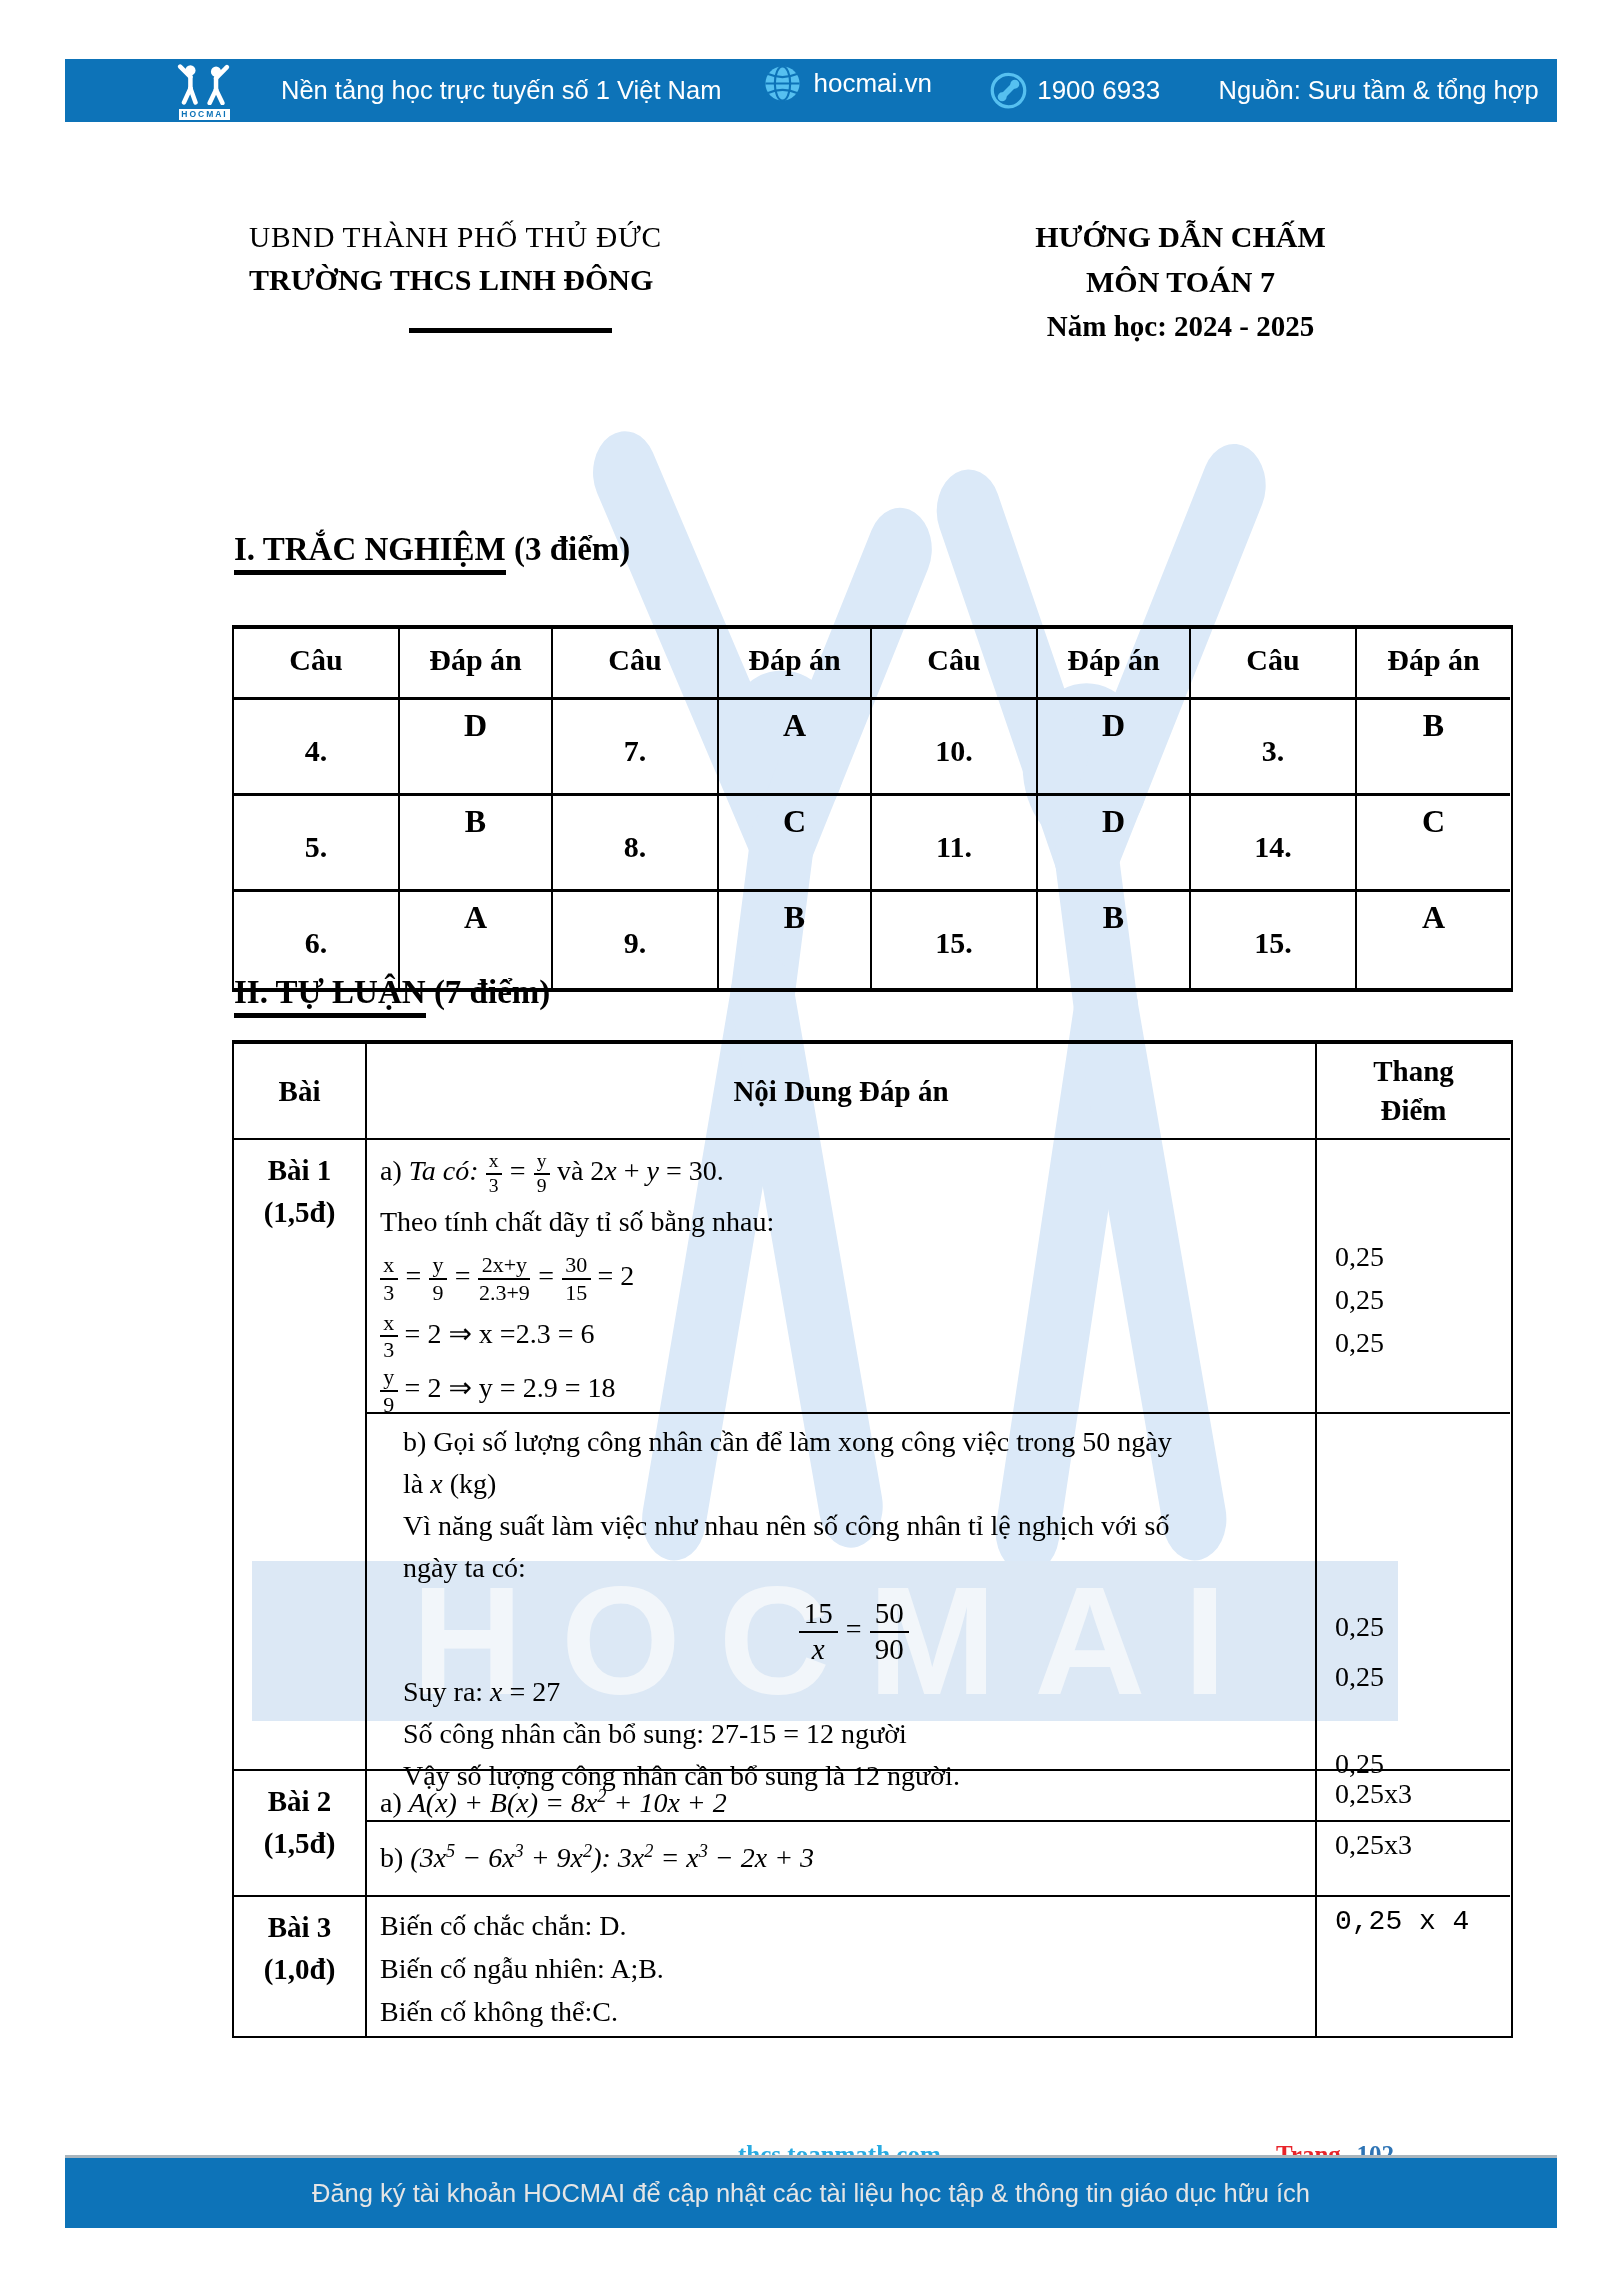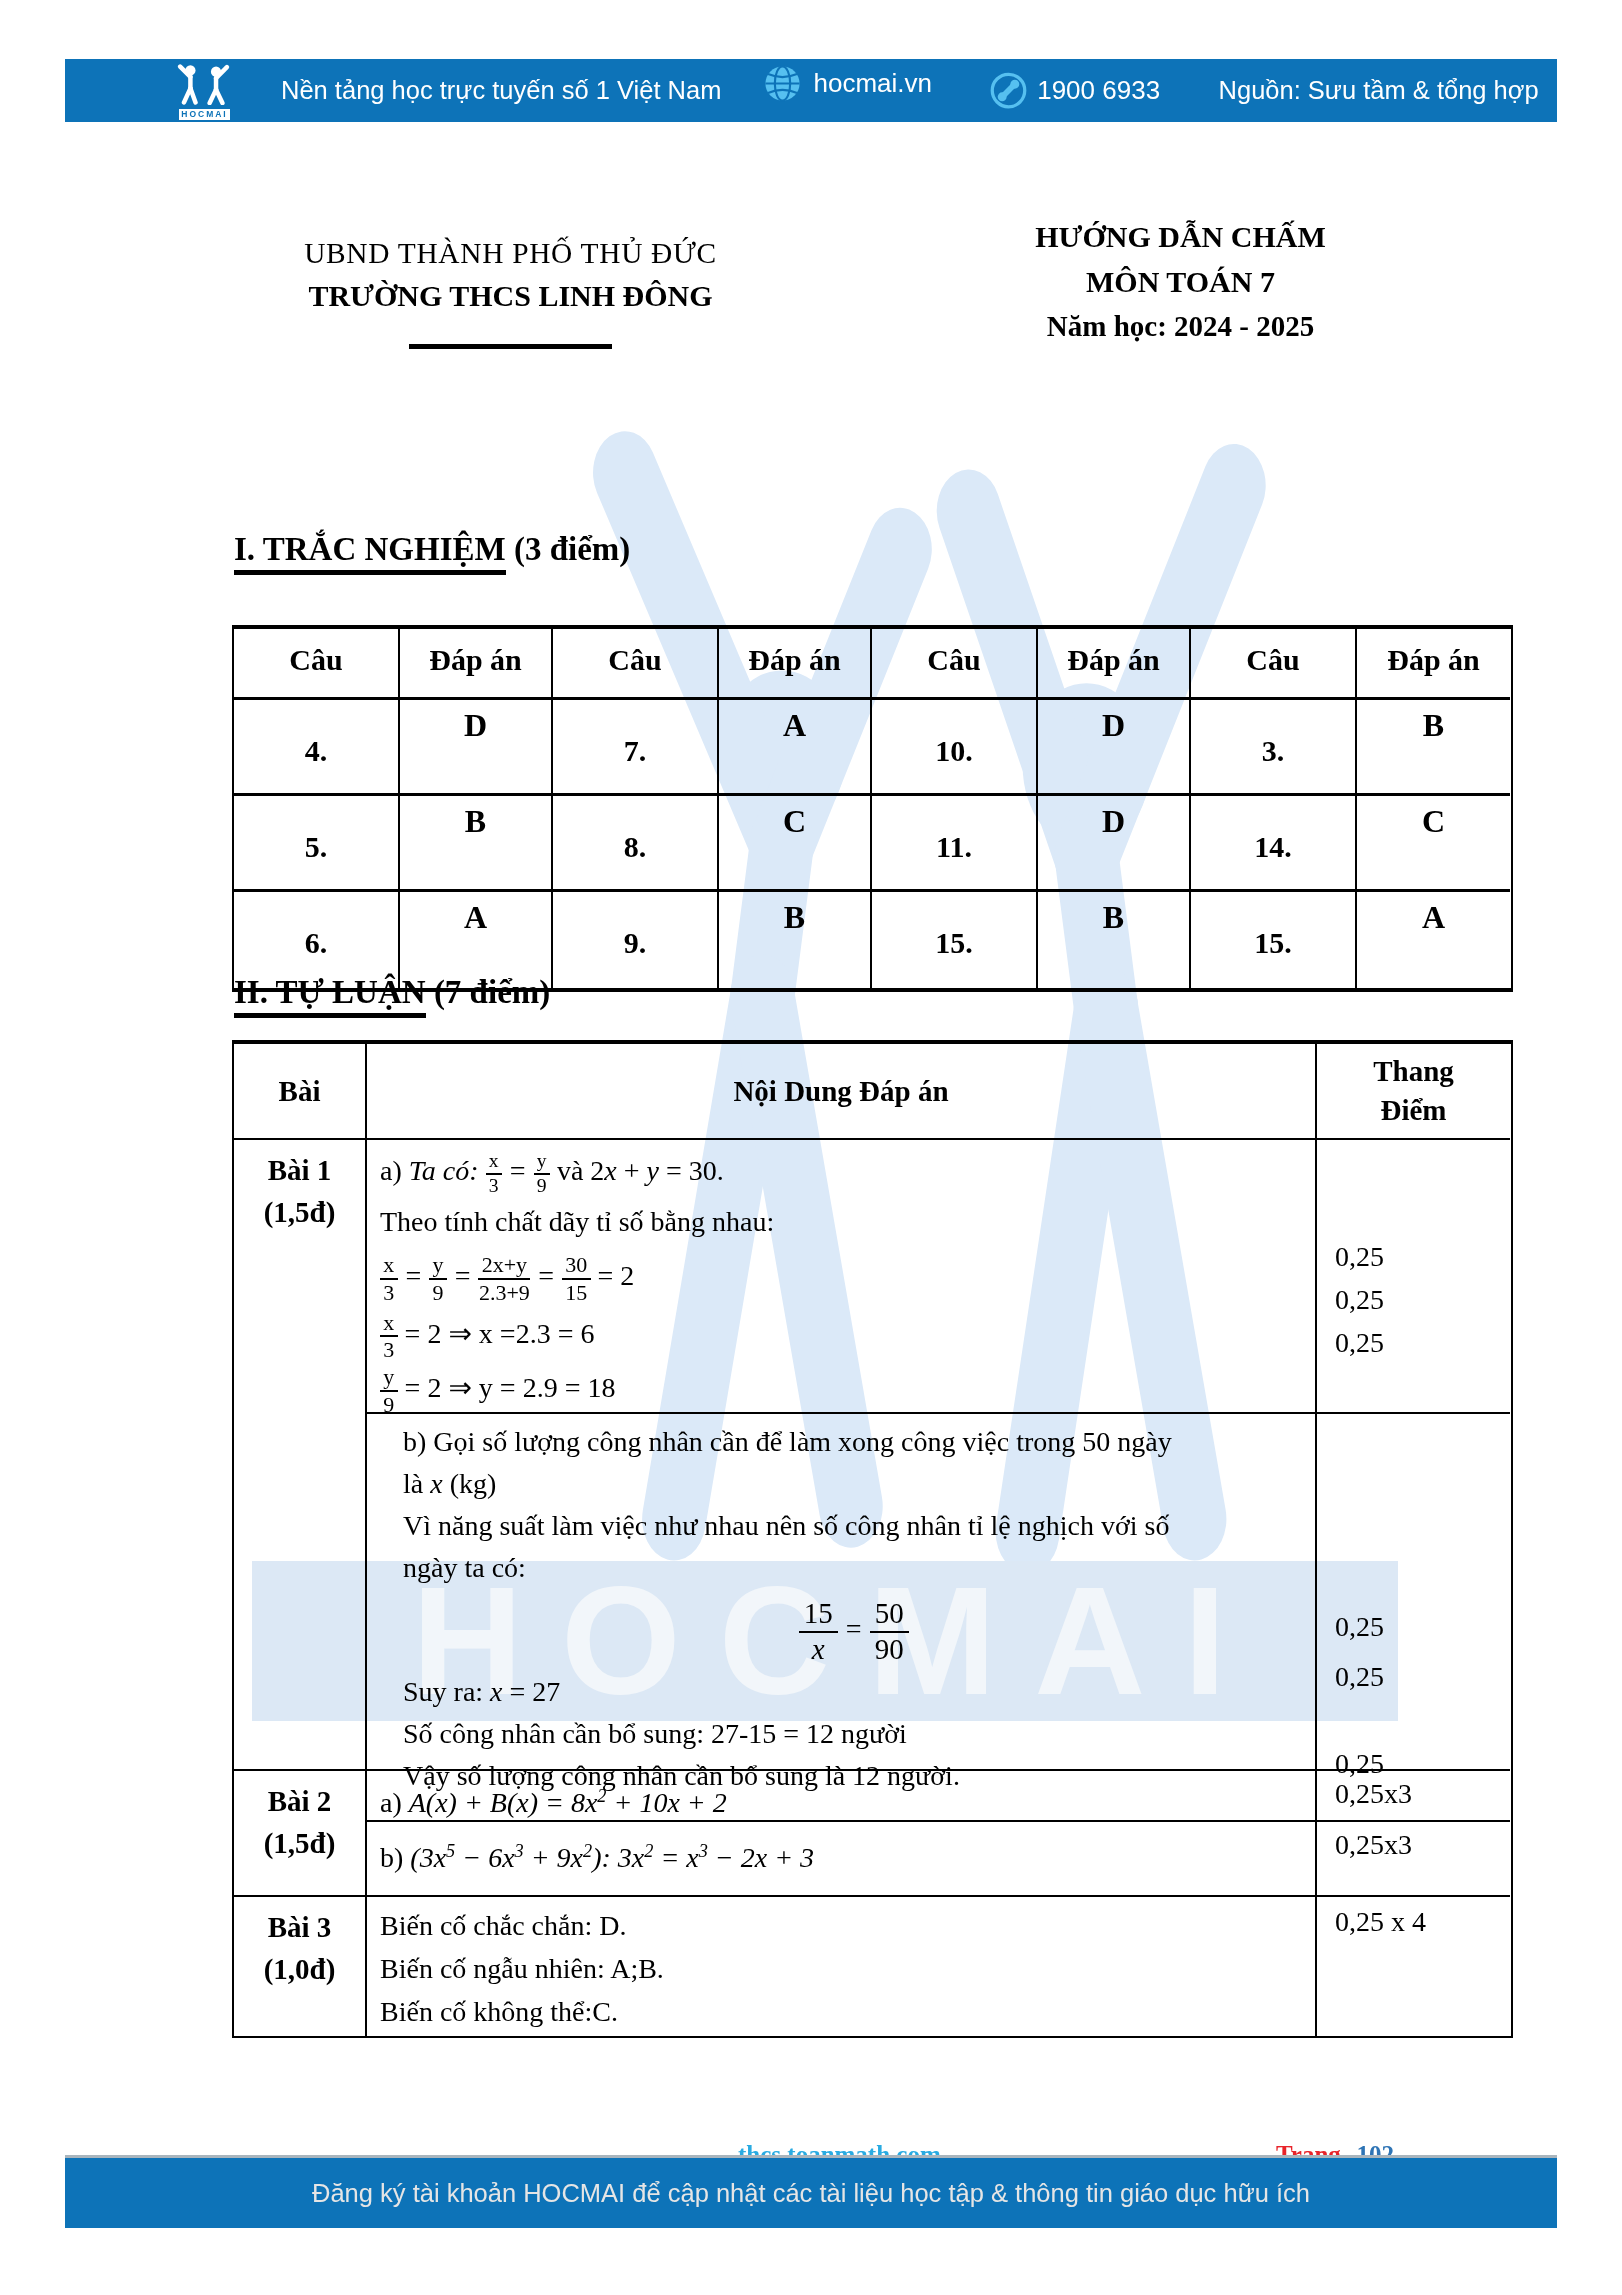--- a/index.html
+++ b/index.html
@@ -12,21 +12,21 @@
     background:#0d73b8;z-index:5;display:flex;align-items:center;
     font-family:"Liberation Sans", sans-serif;color:#fff;}
   .logo-block{position:absolute;left:97px;top:5.2px;width:85px;text-align:center;}
   .logo-box{background:#fff;color:#0d73b8;font-size:8.5px;font-weight:bold;
     letter-spacing:2px;padding:1.3px 2.6px;margin-top:0.7px;display:inline-block;line-height:8.5px;}
   .tagline{position:absolute;left:216px;top:0;height:63px;display:flex;align-items:center;font-size:25.5px;}
   .site-group{position:absolute;left:697px;top:0;height:48px;display:flex;align-items:center;gap:10.5px;font-size:26px;}
   .phone-group{position:absolute;left:924px;top:0;height:63px;display:flex;align-items:center;gap:9.2px;font-size:26px;}
   .source-text{position:absolute;right:18.3px;top:0;height:63px;display:flex;align-items:center;font-size:25.5px;}
   
-  .school-block{position:absolute;left:249px;top:221px;width:523px;text-align:center;z-index:2;margin-top:16px;}
+  .school-block{position:absolute;left:249px;top:221px;width:523px;text-align:left;z-index:2;}
   .school-l1{font-size:29.4px;letter-spacing:0.7px;}
   .school-l2{font-size:30px;font-weight:bold;margin-top:9.2px;}
   .school-rule{width:203px;height:4.6px;background:#000;margin:31px auto 0 auto;}
   .title-block{position:absolute;left:919px;top:220px;width:523px;text-align:center;z-index:2;}
   .title-block div{font-weight:bold;}
   .title-l1,.title-l2,.title-l3{font-size:30px;margin-bottom:11px;}
   .title-l4{font-size:29px;}
   
   .sec-heading{position:absolute;left:234px;z-index:2;font-size:33px;font-weight:bold;}
   .sec1{top:531px;}
@@ -72,21 +72,21 @@
   .f-m{font-size:22px;}
   .f-l{font-size:29px;}
   .f-l .n{border-bottom:2.6px solid #000;padding:0 5.2px 2.6px 5.2px;}
   .mline{margin:3.9px 0;}
   .chain{margin:10.5px 0 6.5px 0;}
   .center-line{text-align:center;margin:9.2px 0 6.5px 0;}
   .marks-1a{padding-top:95px;line-height:43px;}
   .marks-1b{padding-top:188px;line-height:50px;}
   .marks-1b .gap{margin-top:37px;}
   .mark-single{padding-top:6.5px;}
-  .mark-b3{padding-top:9.2px;}
+  .mark-b3{padding-top:9.2px;font-family:Liberation Mono, monospace;}
   .mathline{font-style:italic;}
   .mathline sup{font-size:18.3px;}
   
   .footer-partial{position:absolute;top:2141px;left:0;width:1622px;z-index:2;font-size:25px;font-weight:bold;}
   .footer-link{position:absolute;left:738px;color:#29abe2;text-decoration:none;}
   .footer-page{position:absolute;left:1276px;display:flex;gap:15.7px;}
   .footer-trang{color:#e8242a;}
   .footer-num{color:#2e74b5;}
   .bottombar{position:absolute;left:65px;top:2155px;width:1492px;height:70px;background:#0d73b8;
     border-top:3.3px solid #a9b5bd;z-index:4;display:flex;align-items:center;justify-content:center;

